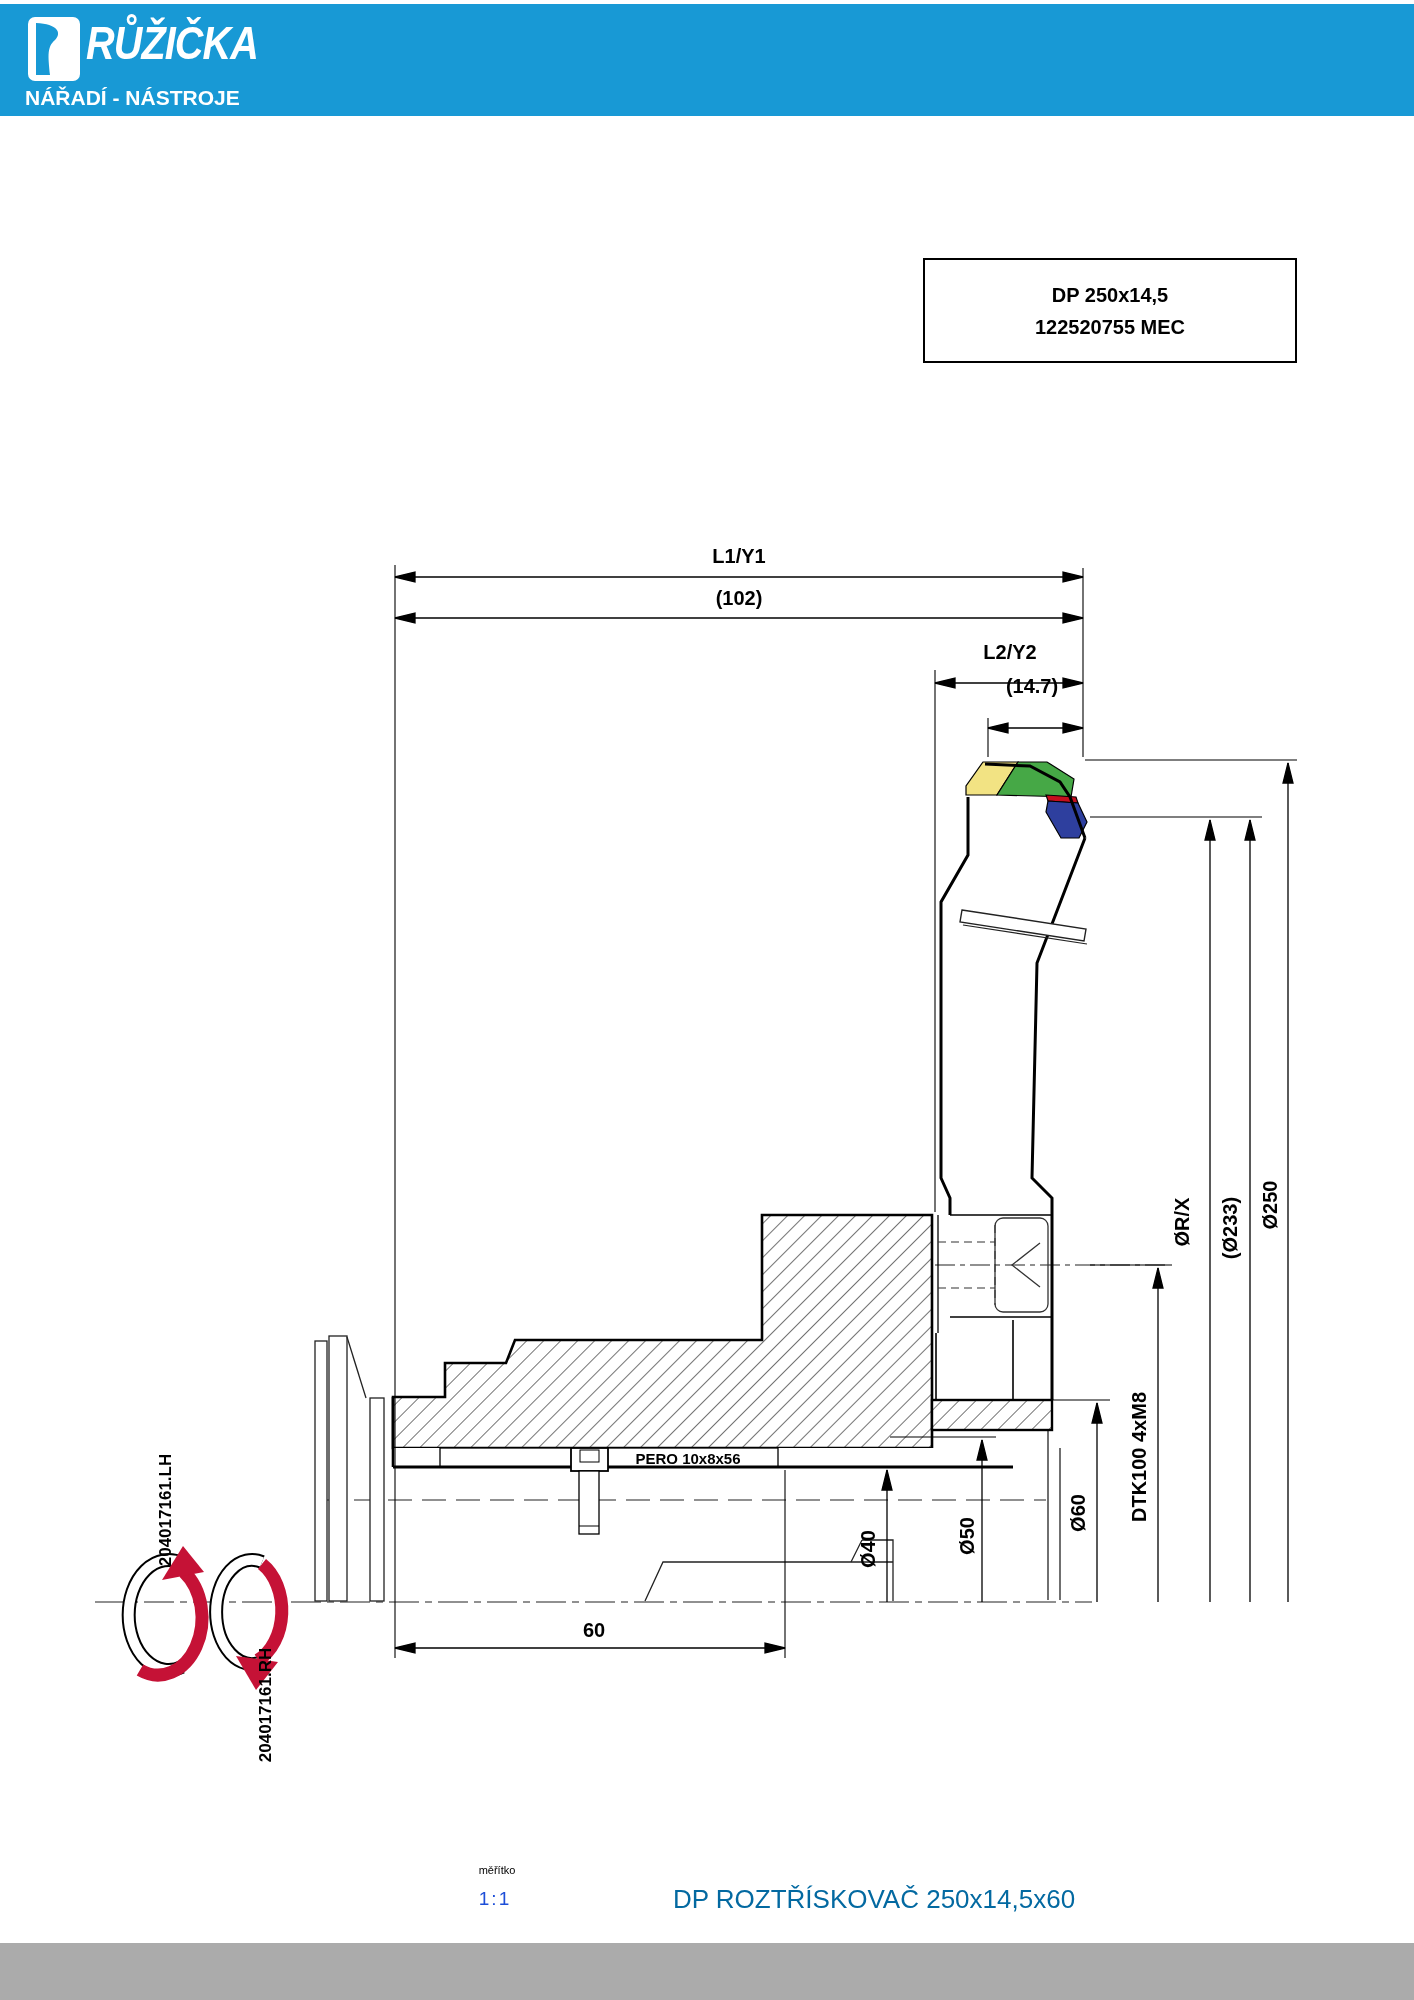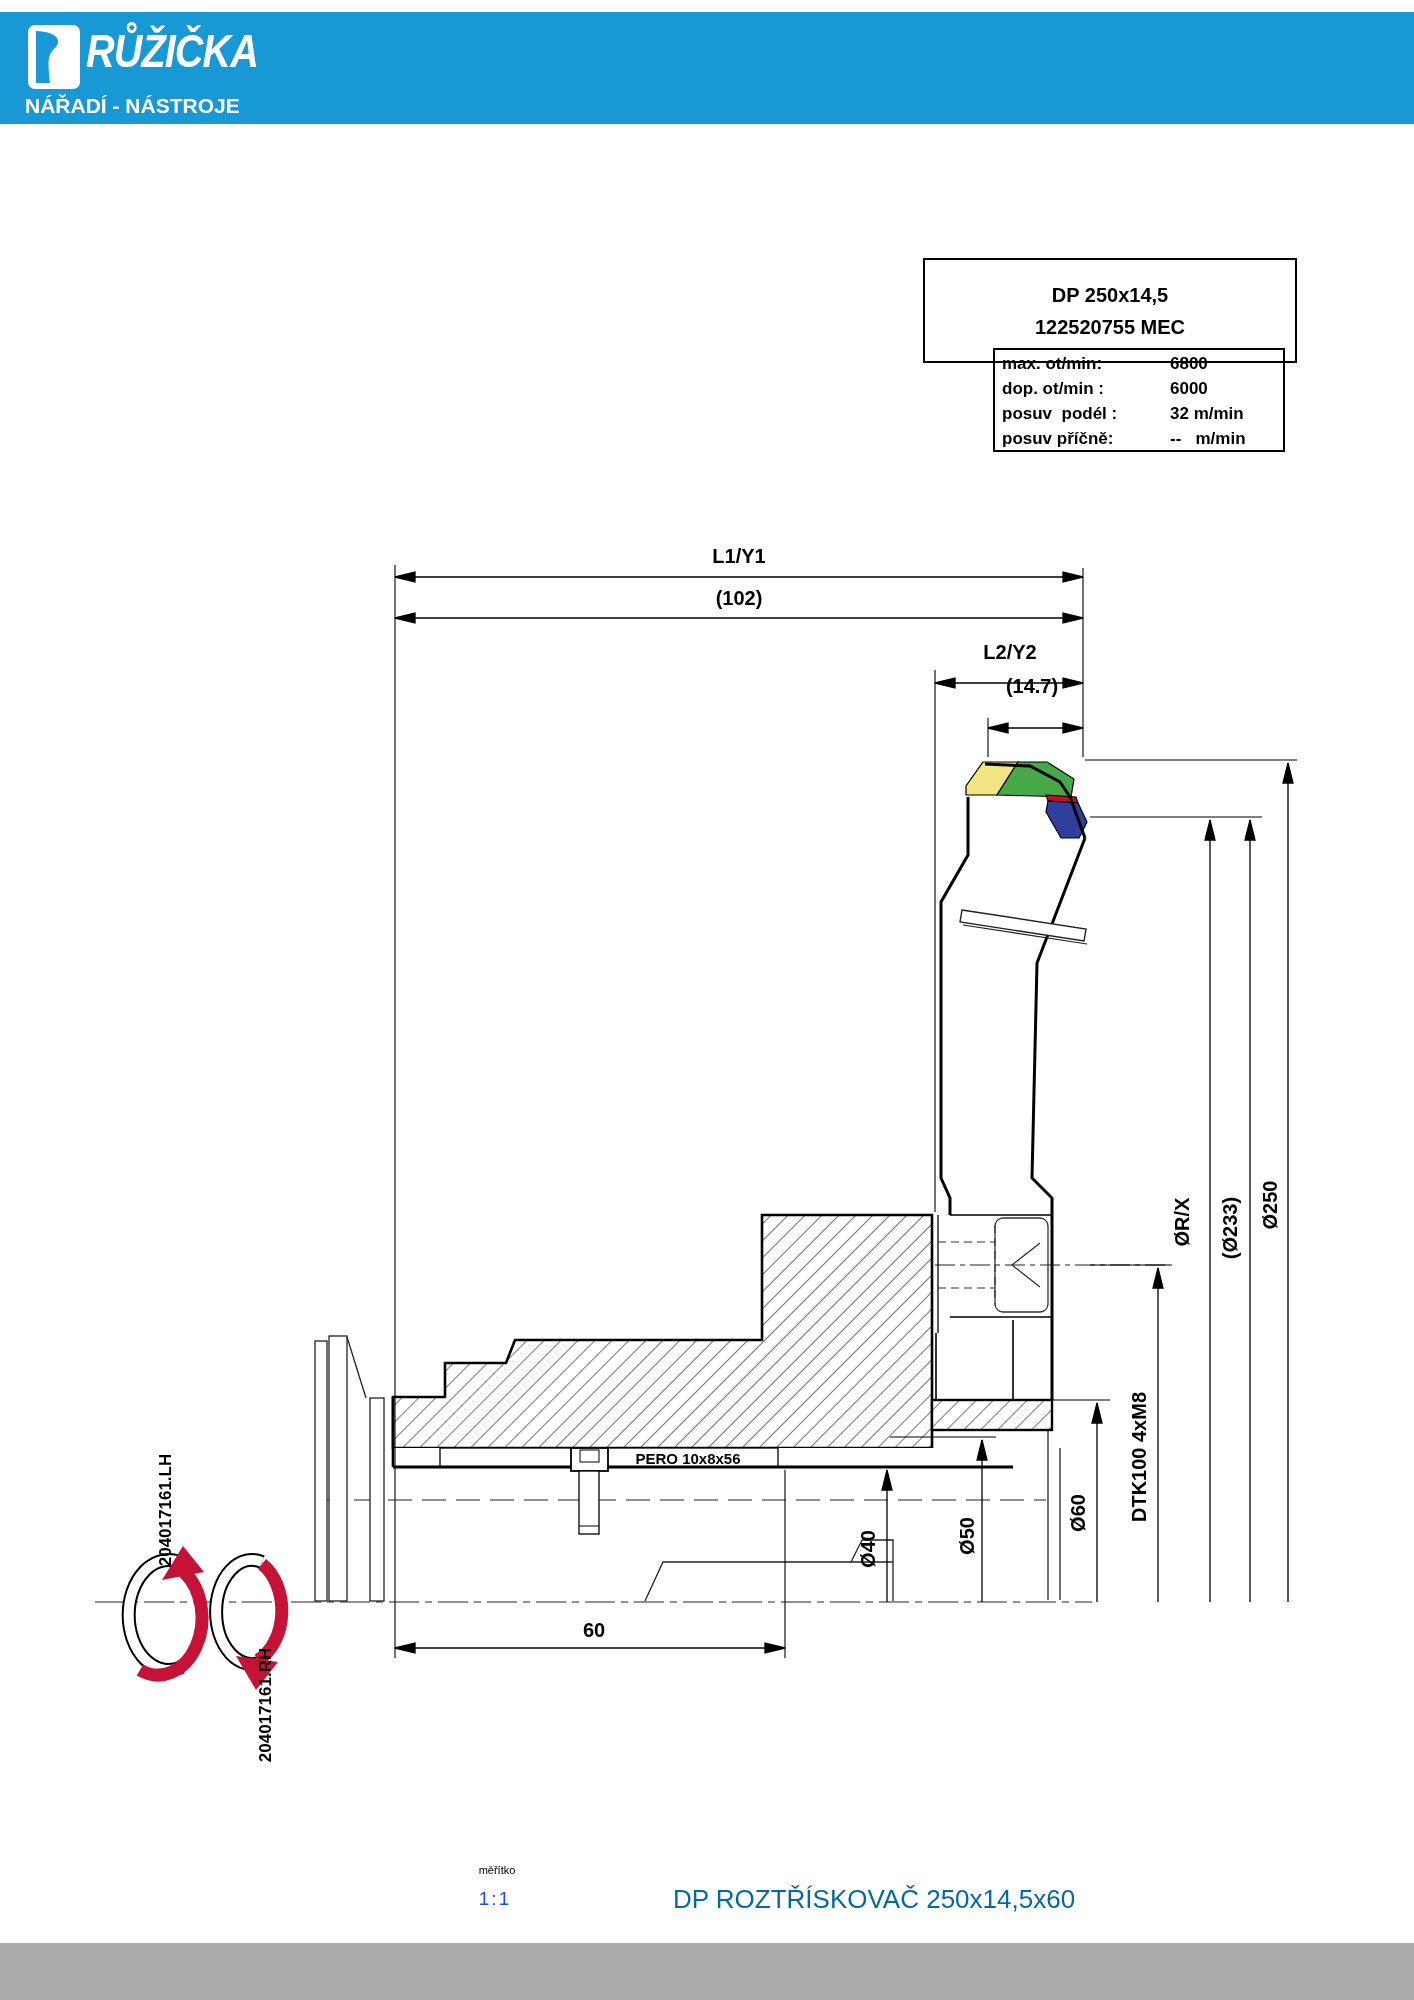--- a/index.html
+++ b/index.html
@@ -1,19 +1,19 @@
 <!DOCTYPE html>
 <html><head>
 <meta charset="utf-8">
 <style>
   html,body{margin:0;padding:0;background:#fff;}
   #page{position:relative;width:1414px;height:2000px;background:#fff;overflow:hidden;
         font-family:"Liberation Sans",sans-serif;}
   
-  .header{position:absolute;left:0;top:12px;width:1414px;height:112px;background:#1899d5;}
+  .header{position:absolute;left:0;top:4px;width:1414px;height:112px;background:#1899d5;}
   .logo-icon{position:absolute;left:28px;top:13px;width:52px;height:64px;background:#fff;border-radius:7px;}
   .logo-title{position:absolute;left:86px;top:12px;color:#fff;font-size:46px;font-weight:bold;
               font-style:italic;letter-spacing:-1px;transform:scaleX(.86);transform-origin:left top;white-space:nowrap;}
   .logo-sub{position:absolute;left:25px;top:82px;color:#fff;font-size:21px;font-weight:bold;white-space:nowrap;}
   .hd-title{position:absolute;right:209px;top:10px;text-align:right;color:#fff;font-size:38px;line-height:50px;white-space:nowrap;}
   
   .spec-top{position:absolute;left:923px;top:258px;width:374px;height:105px;border:2px solid #000;
             box-sizing:border-box;display:flex;flex-direction:column;justify-content:center;}
   .spec-top div{text-align:center;font-size:20px;font-weight:bold;line-height:32px;}
   .spec-bot{position:absolute;left:993px;top:348px;width:292px;height:104px;border:2px solid #000;
@@ -185,38 +185,20 @@
       <path d="M262,1562 A36,52 0 1 0 262,1662" stroke="#000" stroke-width="14"></path>
       <path d="M262,1562 A36,52 0 1 0 262,1662" stroke="#fff" stroke-width="10"></path>
       <path d="M262,1564 A40,54 0 0 1 258,1660" stroke-width="13" stroke="#c51236"></path>
       <polygon points="256,1690 236,1656 278,1662" stroke="none" fill="#c51236"></polygon>
     </g>
   </svg>
 
   <div class="spec-top">
     <div>DP 250x14,5</div>
     <div>122520755 MEC</div>
-  </div>
-  <div class="spec-bot">
-    <div class="prow">
-      <span class="pl">max. ot/min:</span>
-      <span class="pv">6800</span>
-    </div>
-    <div class="prow">
-      <span class="pl">dop. ot/min :</span>
-      <span class="pv">6000</span>
-    </div>
-    <div class="prow">
-      <span class="pl">posuv  podél :</span>
-      <span class="pv">32 m/min</span>
-    </div>
-    <div class="prow">
-      <span class="pl">posuv příčně:</span>
-      <span class="pv">--   m/min</span>
-    </div>
   </div>
 
   <div class="lbl" style="left:739px;top:556px">L1/Y1</div>
   <div class="lbl" style="left:739px;top:598px">(102)</div>
   <div class="lbl" style="left:1010px;top:652px">L2/Y2</div>
   <div class="lbl" style="left:1032px;top:686px">(14.7)</div>
   <div class="lbl vert" style="left:1270px;top:1205px">Ø250</div>
   <div class="lbl vert" style="left:1230px;top:1228px">(Ø233)</div>
   <div class="lbl vert" style="left:1182px;top:1222px">ØR/X</div>
   <div class="lbl vert" style="left:1139px;top:1457px">DTK100 4xM8</div>

